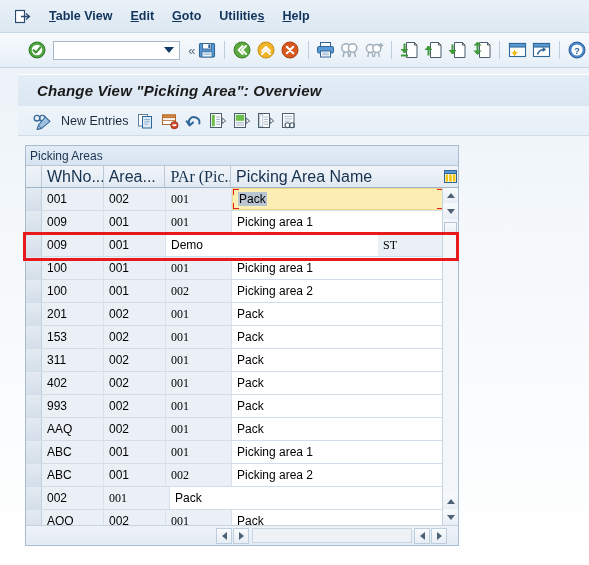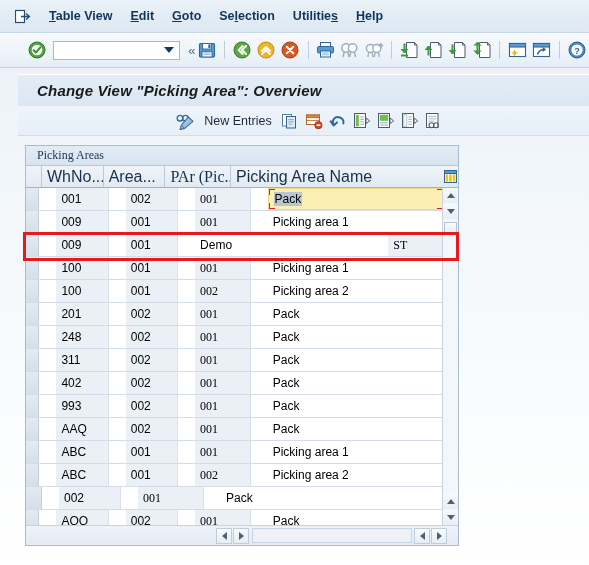--- a/index.html
+++ b/index.html
@@ -124,21 +124,20 @@
   
   .apptb {
     position: absolute;
     left: 18px; top: 106px;
     width: 571px; height: 30px;
     background: linear-gradient(to bottom, #eef4fa 0%, #e6eff7 100%);
     border-bottom: 1px solid #cfdde9;
     display: flex;
     align-items: center;
     box-sizing: border-box;
-    justify-content: center;
   }
   .apptb-ico {
     width: 24px; height: 24px;
     display: flex; align-items: center; justify-content: center;
   }
   .newentries {
     font-size: 12.5px;
     color: #1a2b3c;
     margin: 0 6px 0 7px;
     white-space: nowrap;
@@ -158,22 +157,21 @@
     height: 20px;
     background: linear-gradient(to bottom, #e2ecf6 0%, #d7e4f0 100%);
     border-bottom: 1px solid #b6c8da;
     display: flex;
     align-items: center;
     box-sizing: border-box;
   }
   .grid-caption-txt {
     font-size: 12px;
     color: #1b3350;
-    margin-left: 11px;
-    font-family: Liberation Serif, serif;
+    margin-left: 4px;
   }
 
   .hdrrow {
     display: flex;
     height: 22px;
     background: linear-gradient(to bottom, #eef3f9 0%, #dfe8f1 100%);
     border-bottom: 1px solid #9fb4c8;
     box-sizing: border-box;
   }
   .hdr-selcol {
@@ -214,21 +212,20 @@
   .rowsarea {
     position: absolute;
     left: 0; top: 0;
     width: 418px;
   }
   .row {
     display: flex;
     height: 23px;
     box-sizing: border-box;
     border-bottom: 1px solid #d2dde8;
-    gap: 17px;
   }
   .selcol {
     width: 16px;
     background: linear-gradient(to bottom, #e3eaf2 0%, #d5dfe9 100%);
     border-right: 1px solid #c3d0dd;
     box-sizing: border-box;
     cursor: pointer;
   }
   .cell {
     box-sizing: border-box;
@@ -361,21 +358,20 @@
   <div class="menubar">
     <div class="menu-sysicon">
       <svg width="16" height="15" viewBox="0 0 16 15">
         <rect x="0.5" y="1.5" width="9" height="12" fill="#ffffff" stroke="#2b4a70" stroke-width="1.2"></rect>
         <path d="M6 7.5 H14 M11 4.5 L14.5 7.5 L11 10.5" fill="none" stroke="#2b4a70" stroke-width="1.3"></path>
       </svg>
     </div>
     <div class="menu-item"><span class="acc">T</span><span>able View</span></div>
     <div class="menu-item"><span class="acc">E</span>dit</div>
     <div class="menu-item"><span class="acc">G</span>oto</div>
-    <div class="menu-item">Se<span class="acc">l</span>ection</div>
     <div class="menu-item">Utilitie<span class="acc">s</span></div>
     <div class="menu-item"><span class="acc">H</span>elp</div>
   </div>
 
   <div class="toolbar">
 
     <div class="tb-ok">
       <svg width="18" height="18" viewBox="0 0 18 18">
         <circle cx="9" cy="9" r="8" fill="#4fa33f" stroke="#2f7a25" stroke-width="1"></circle>
         <circle cx="9" cy="9" r="5.3" fill="#ffffff"></circle>
@@ -653,21 +649,21 @@
           </div>
           <div class="row">
             <div class="selcol"></div>
             <div class="cell c-whno">201</div>
             <div class="cell c-stype">002</div>
             <div class="cell c-par">001</div>
             <div class="cell c-name name">Pack</div>
           </div>
           <div class="row">
             <div class="selcol"></div>
-            <div class="cell c-whno">248</div>
+            <div class="cell c-whno">153</div>
             <div class="cell c-stype">002</div>
             <div class="cell c-par">001</div>
             <div class="cell c-name name">Pack</div>
           </div>
           <div class="row">
             <div class="selcol"></div>
             <div class="cell c-whno">311</div>
             <div class="cell c-stype">002</div>
             <div class="cell c-par">001</div>
             <div class="cell c-name name">Pack</div>

